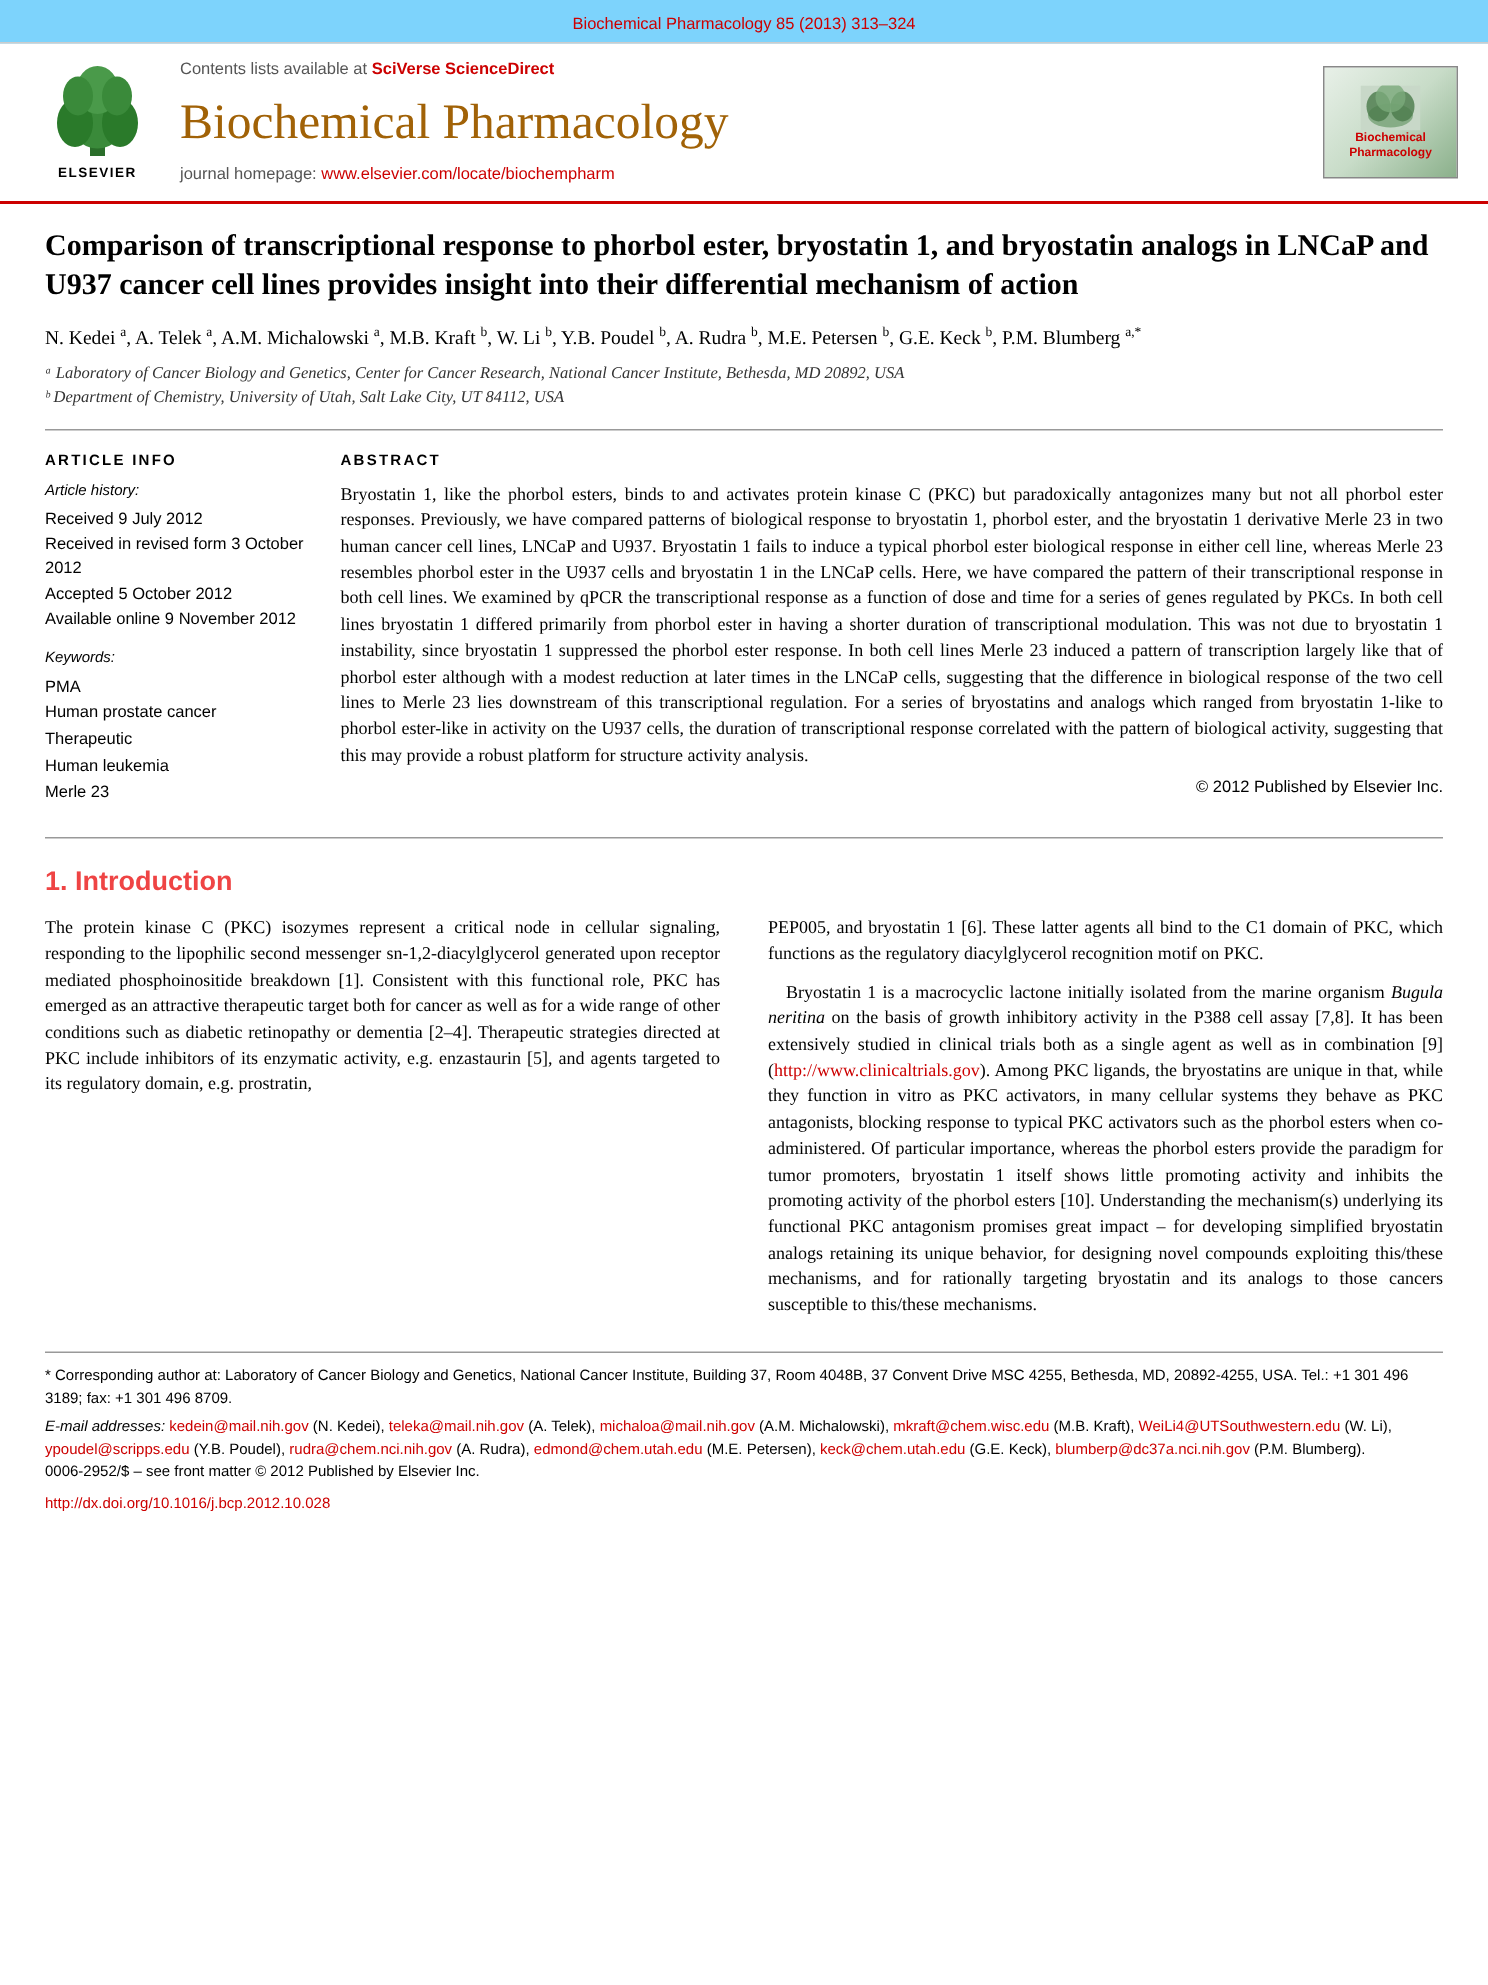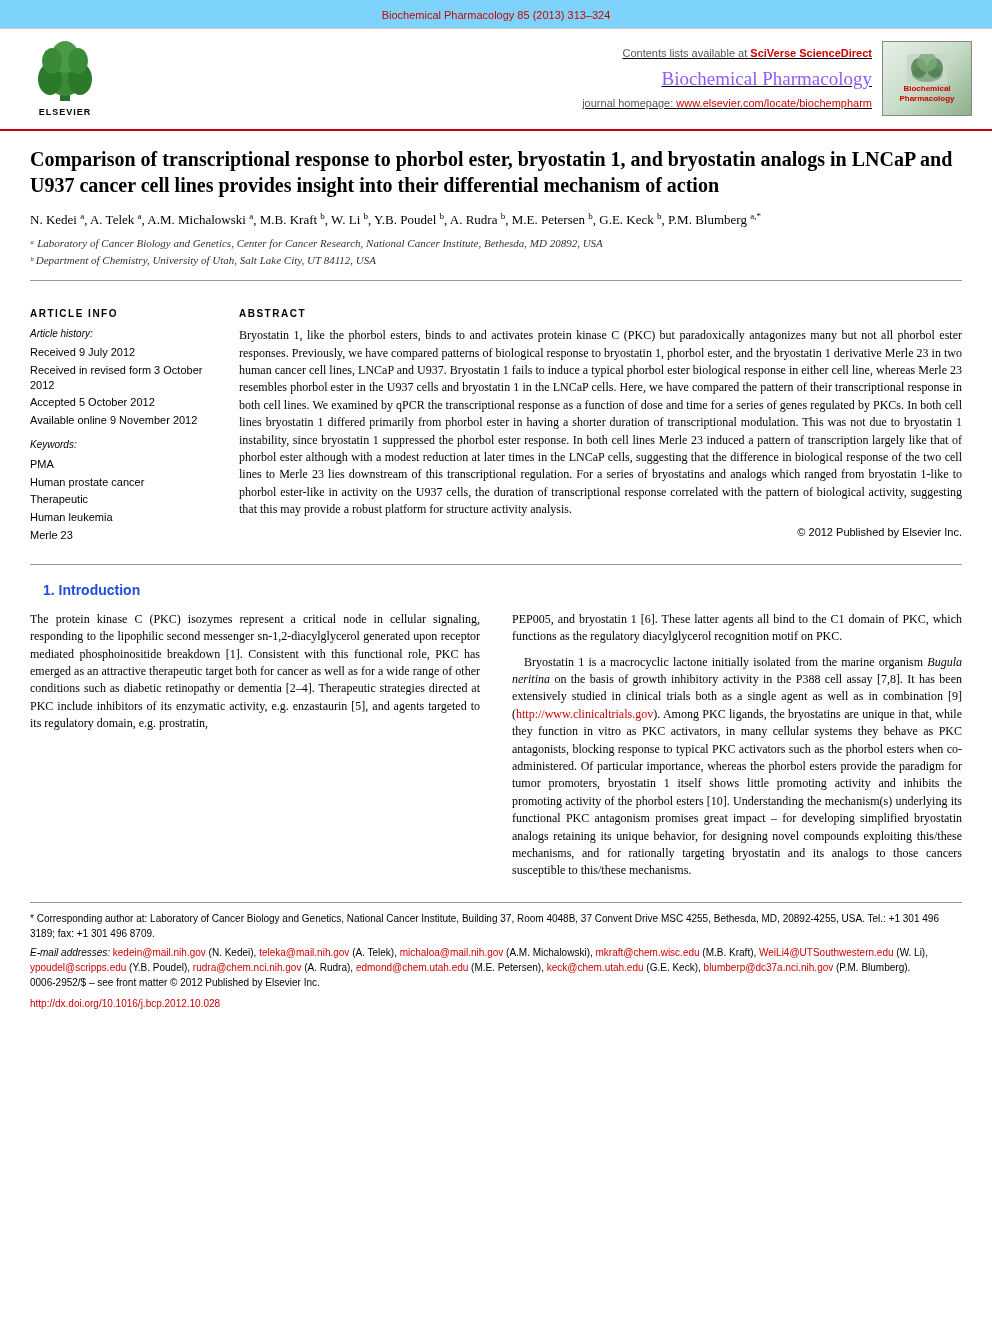--- a/index.html
+++ b/index.html
@@ -53,34 +53,33 @@
     .elsevier-text {
       font-size: 9px;
       font-family: Arial, sans-serif;
       color: #000;
       letter-spacing: 1px;
       font-weight: bold;
       margin-top: 2px;
     }
     .journal-center {
       flex: 1;
-      text-align: right;
+      text-align: left;
       padding: 0 10px;
-      text-decoration: underline;
     }
     .sciverse-line {
       font-size: 11px;
       color: #555;
       font-family: Arial, sans-serif;
       margin-bottom: 4px;
     }
     .journal-title-main {
-      font-size: 19px;
+      font-size: 33px;
       font-family: 'Times New Roman', serif;
-      color: #8b5cf6;
+      color: #a16207;
       margin: 4px 0;
     }
     .journal-homepage {
       font-size: 11px;
       color: #555;
       font-family: Arial, sans-serif;
       margin-top: 4px;
     }
     .journal-homepage span {
       color: #c00;
@@ -141,22 +140,22 @@
     }
     
     .divider {
       border: none;
       border-top: 1px solid #999;
       margin: 10px 0;
     }
     
     .two-col {
       display: flex;
-      gap: 24px;
-      margin-top: 26px;
+      gap: 12px;
+      margin-top: 14px;
     }
     .col-left {
       width: 185px;
       flex-shrink: 0;
     }
     .col-right {
       flex: 1;
     }
     
     .article-info-section {
@@ -205,26 +204,25 @@
       text-align: right;
       color: #000;
       margin-top: 6px;
       font-family: Arial, sans-serif;
     }
     
     .intro-section {
       margin-top: 16px;
     }
     .section-number-heading {
-      font-size: 14px;
+      font-size: 18px;
       font-weight: bold;
-      color: #1d4ed8;
+      color: #ef4444;
       margin-bottom: 8px;
       font-family: Arial, sans-serif;
-      margin-left: 13px;
     }
     
     .body-two-col {
       display: flex;
       gap: 32px;
       margin-top: 10px;
     }
     .body-col {
       flex: 1;
       font-size: 12px;

